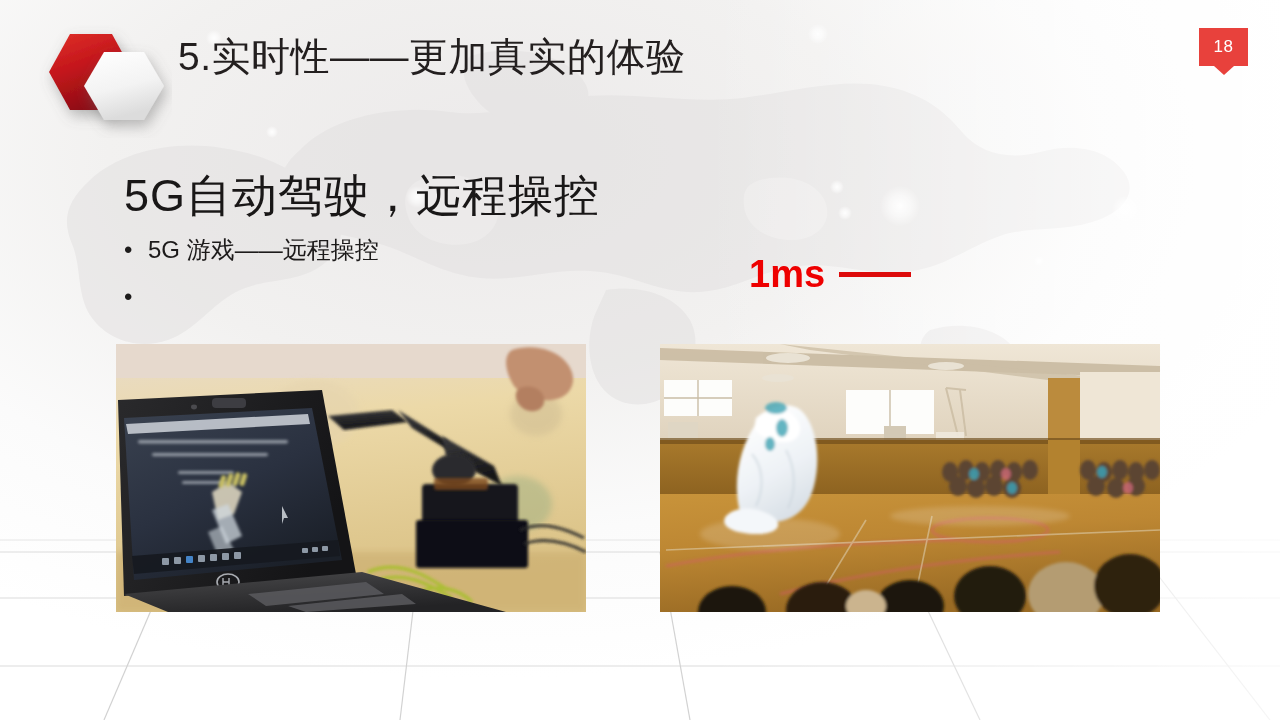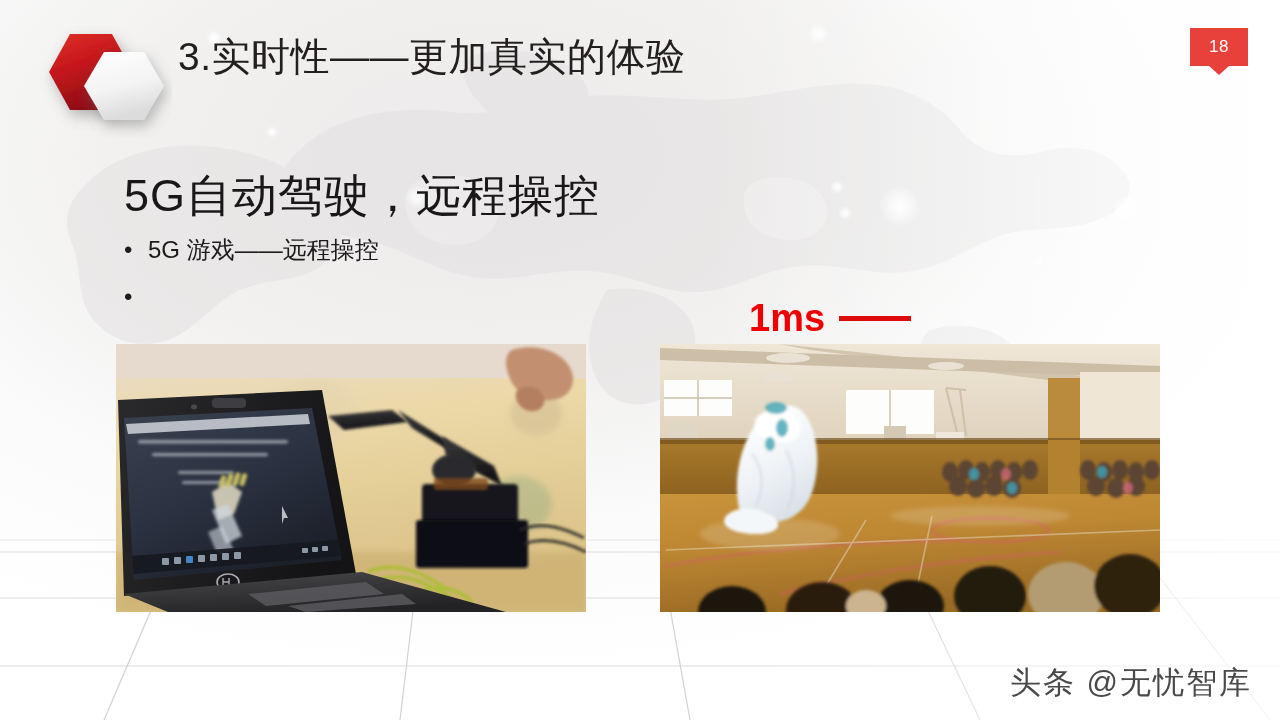--- a/index.html
+++ b/index.html
@@ -72,21 +72,21 @@
     width: 146px;
     height: 124px;
   }
   .logo svg { display: block; width: 100%; height: 100%; }
 
   
   .page-badge {
     position: absolute;
     right: 32px;
     top: 28px;
-    width: 58px;
+    width: 49px;
     height: 38px;
     background: #e8413c;
     color: #ffffff;
     font-size: 17px;
     line-height: 38px;
     text-align: center;
     letter-spacing: .5px;
   }
   .page-badge::after {
     content: "";
@@ -153,21 +153,20 @@
   }
 
   
   .latency {
     position: absolute;
     left: 749px;
     top: 253px;
     display: flex;
     align-items: center;
     white-space: nowrap;
-    margin-top: 44px;
   }
   .latency-value {
     font-size: 38px;
     font-weight: bold;
     color: #ee0000;
     letter-spacing: 0px;
   }
   .latency-dash {
     display: inline-block;
     width: 72px;
@@ -305,21 +304,21 @@
         <polygon points="44,20 86,20 107,58 86,96 44,96 23,58" fill="url(#redHexGrad)"></polygon>
       </g>
       <g filter="url(#hexShadow)">
         <polygon points="78,38 118,38 138,72 118,106 78,106 58,72" fill="url(#whiteHexGrad)"></polygon>
       </g>
     </svg>
   </div>
 
   <div class="page-badge">18</div>
 
-  <div class="slide-title">3.实时性——更加真实的体验</div>
+  <div class="slide-title">5.实时性——更加真实的体验</div>
   <div class="main-heading">5G自动驾驶，远程操控</div>
 
   <ul class="bullets">
     <li>
       <span class="dot">•</span>
       <span>5G 游戏——远程操控</span>
     </li>
     <li>
       <span class="dot">•</span>
     </li>
@@ -599,15 +598,14 @@
         <ellipse cx="162" cy="266" rx="36" ry="28" fill="#2b1e0e"></ellipse>
         <ellipse cx="250" cy="262" rx="34" ry="26" fill="#1a1207"></ellipse>
         <ellipse cx="330" cy="252" rx="36" ry="30" fill="#241a0c"></ellipse>
         <ellipse cx="406" cy="250" rx="38" ry="32" fill="#b49c72"></ellipse>
         <ellipse cx="470" cy="242" rx="36" ry="32" fill="#2e2110"></ellipse>
         <ellipse cx="206" cy="262" rx="20" ry="16" fill="#cbb48e"></ellipse>
       </g>
     </svg>
   </div>
 
-  <div class="watermark">头条 @无忧智库</div>
 
 </div>
 
 </body></html>

